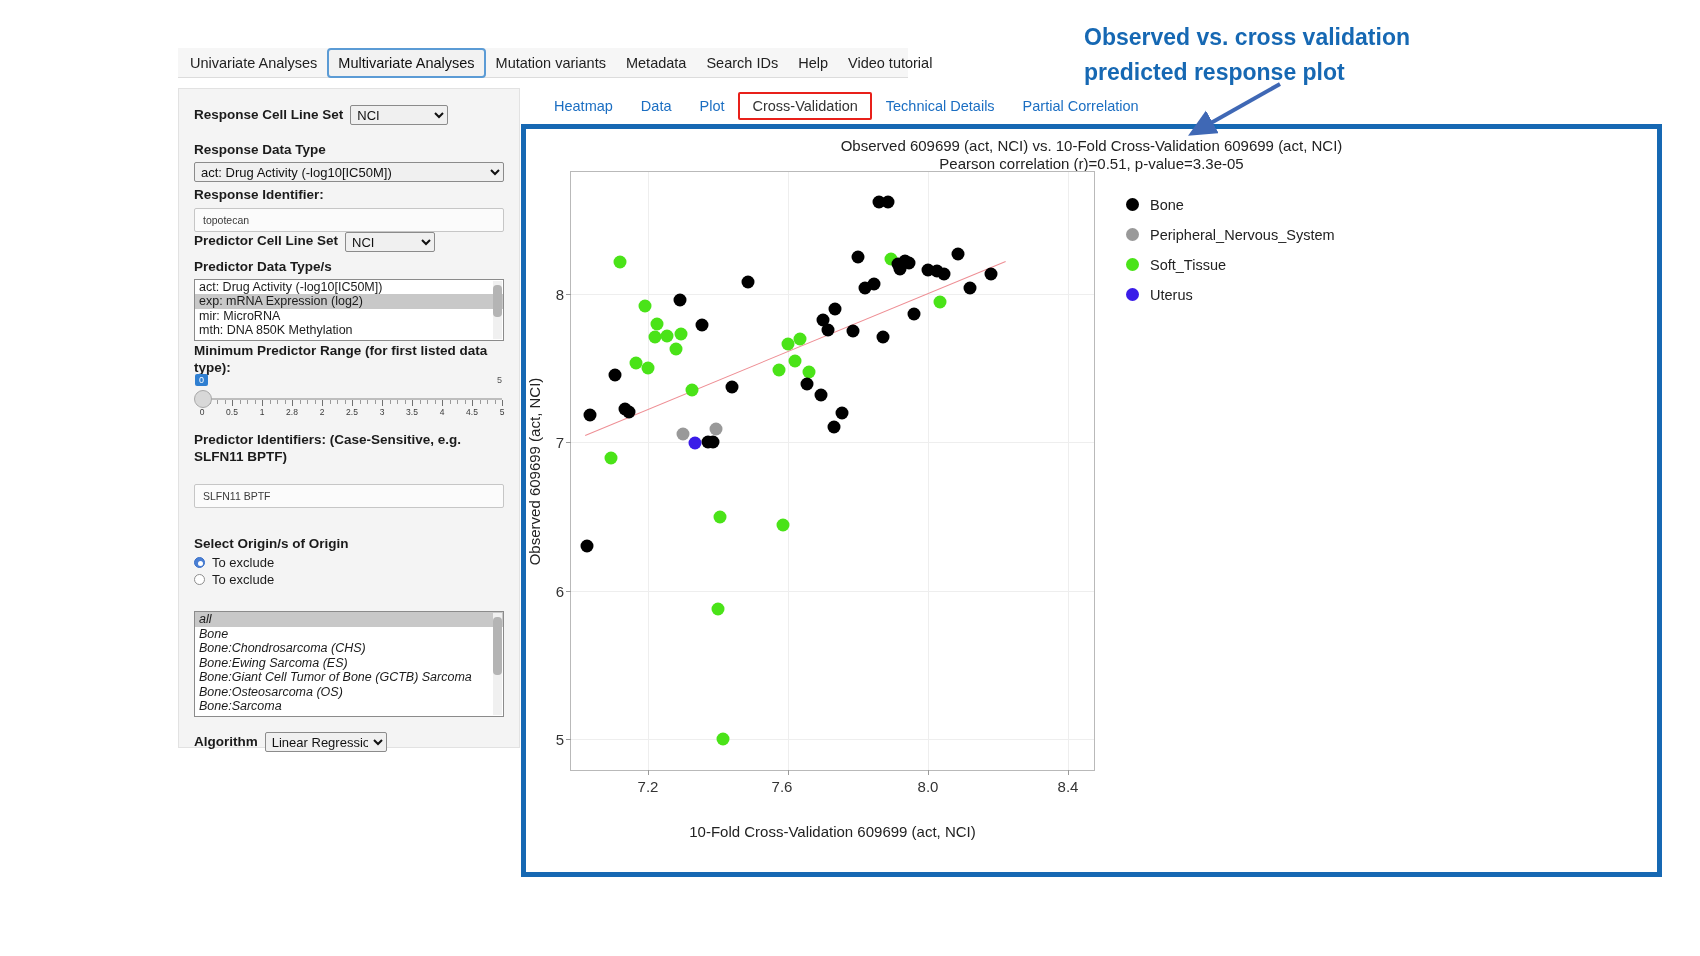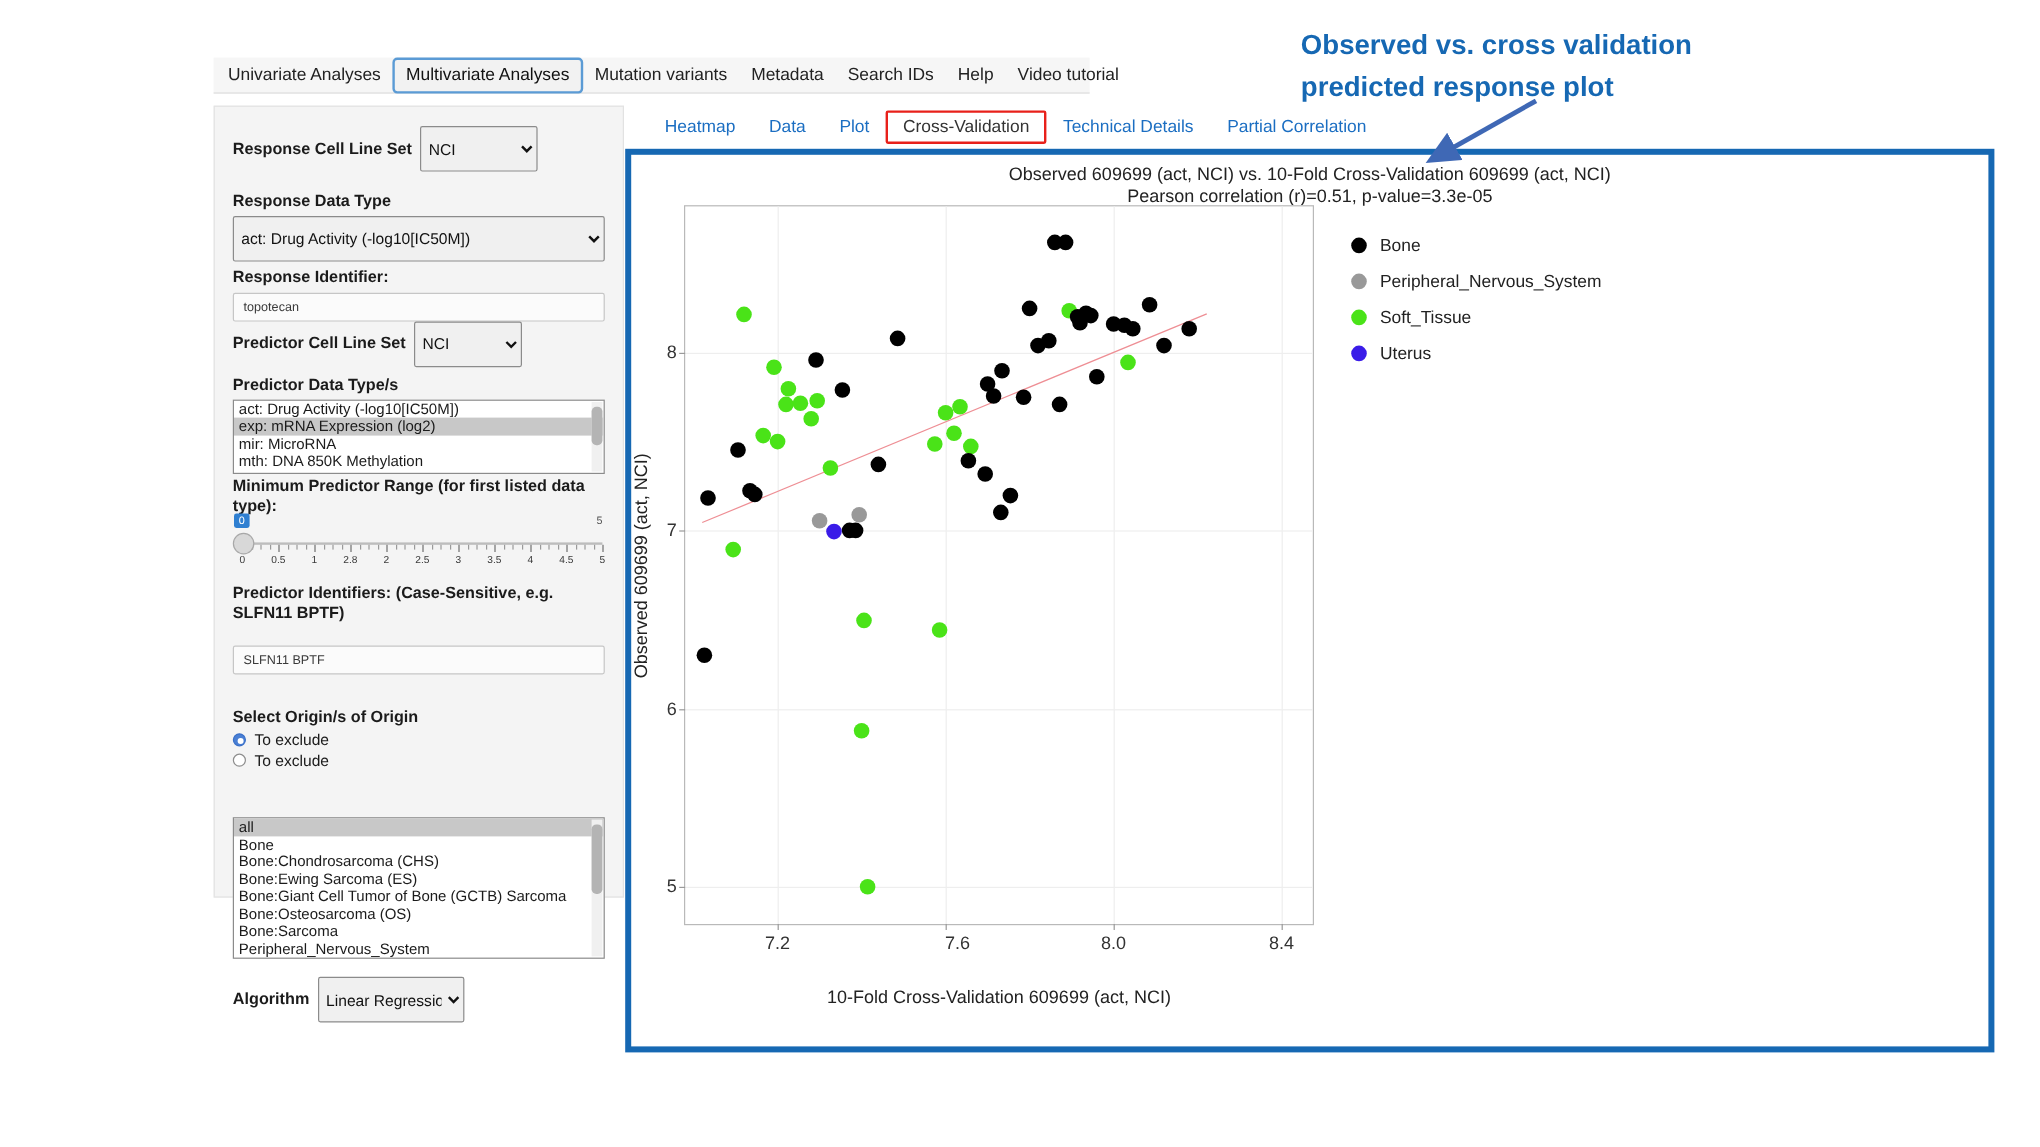--- a/index.html
+++ b/index.html
@@ -44,21 +44,21 @@
   .lbl {
     font-size:13.5px; font-weight:bold; color:#1b1b1b;
     margin:0; line-height:1.25;
   }
   .row-inline { display:flex; align-items:center; gap:7px; }
   select.native {
     font-family:"Liberation Sans", sans-serif;
     font-size:13px; color:#111;
     background:#f0f0f0;
     border:1px solid #8b8b8b; border-radius:2px;
-    padding:1px 2px; height:38px;
+    padding:1px 2px; height:20px;
   }
   .txtbox {
     width:100%; height:24px;
     background:#fbfbfb; border:1px solid #c6c6c6; border-radius:2px;
     font-size:10.5px; color:#3a3a3a;
     padding:4px 8px;
     display:flex; align-items:center;
     font-family:"Liberation Sans", sans-serif;
   }
   .listbox {
@@ -295,21 +295,21 @@
   <div class="lbl" style="margin-top:28px;">Select Origin/s of Origin</div>
   <div class="radio-row">
     <span class="radio on"></span>
     <span class="radio-lbl">To exclude</span>
   </div>
   <div class="radio-row">
     <span class="radio"></span>
     <span class="radio-lbl">To exclude</span>
   </div>
 
-  <div class="listbox" style="height:118px; margin-top:40px;">
+  <div class="listbox" style="height:106px; margin-top:24px;font-style:italic;">
     <div class="opt sel">all</div>
     <div class="opt">Bone</div>
     <div class="opt">Bone:Chondrosarcoma (CHS)</div>
     <div class="opt">Bone:Ewing Sarcoma (ES)</div>
     <div class="opt">Bone:Giant Cell Tumor of Bone (GCTB) Sarcoma</div>
     <div class="opt">Bone:Osteosarcoma (OS)</div>
     <div class="opt">Bone:Sarcoma</div>
     <div class="opt">Peripheral_Nervous_System</div>
     <div class="lb-scroll">
       <div class="lb-thumb" style="top:4px; height:58px;"></div>
@@ -344,21 +344,21 @@
     <div id="ylabel">
       <span>Observed 609699 (act, NCI)</span>
     </div>
 
     <div id="axes">
         <div class="gridline v" style="left: 77px;"></div>
         <div class="xtickmark" style="left: 77px;"></div>
         <div class="xtick" style="left: 77px;">7.2</div>
         <div class="gridline v" style="left: 217px;"></div>
         <div class="xtickmark" style="left: 217px;"></div>
-        <div class="xtick" style="left: 227px;">7.6</div>
+        <div class="xtick" style="left: 211px;">7.6</div>
         <div class="gridline v" style="left: 357px;"></div>
         <div class="xtickmark" style="left: 357px;"></div>
         <div class="xtick" style="left: 357px;">8.0</div>
         <div class="gridline v" style="left: 497px;"></div>
         <div class="xtickmark" style="left: 497px;"></div>
         <div class="xtick" style="left: 497px;">8.4</div>
         <div class="gridline h" style="top: 567.327px;"></div>
         <div class="ytickmark" style="top: 567.327px;"></div>
         <div class="ytick" style="top: 567.327px;">5</div>
         <div class="gridline h" style="top: 418.812px;"></div>

